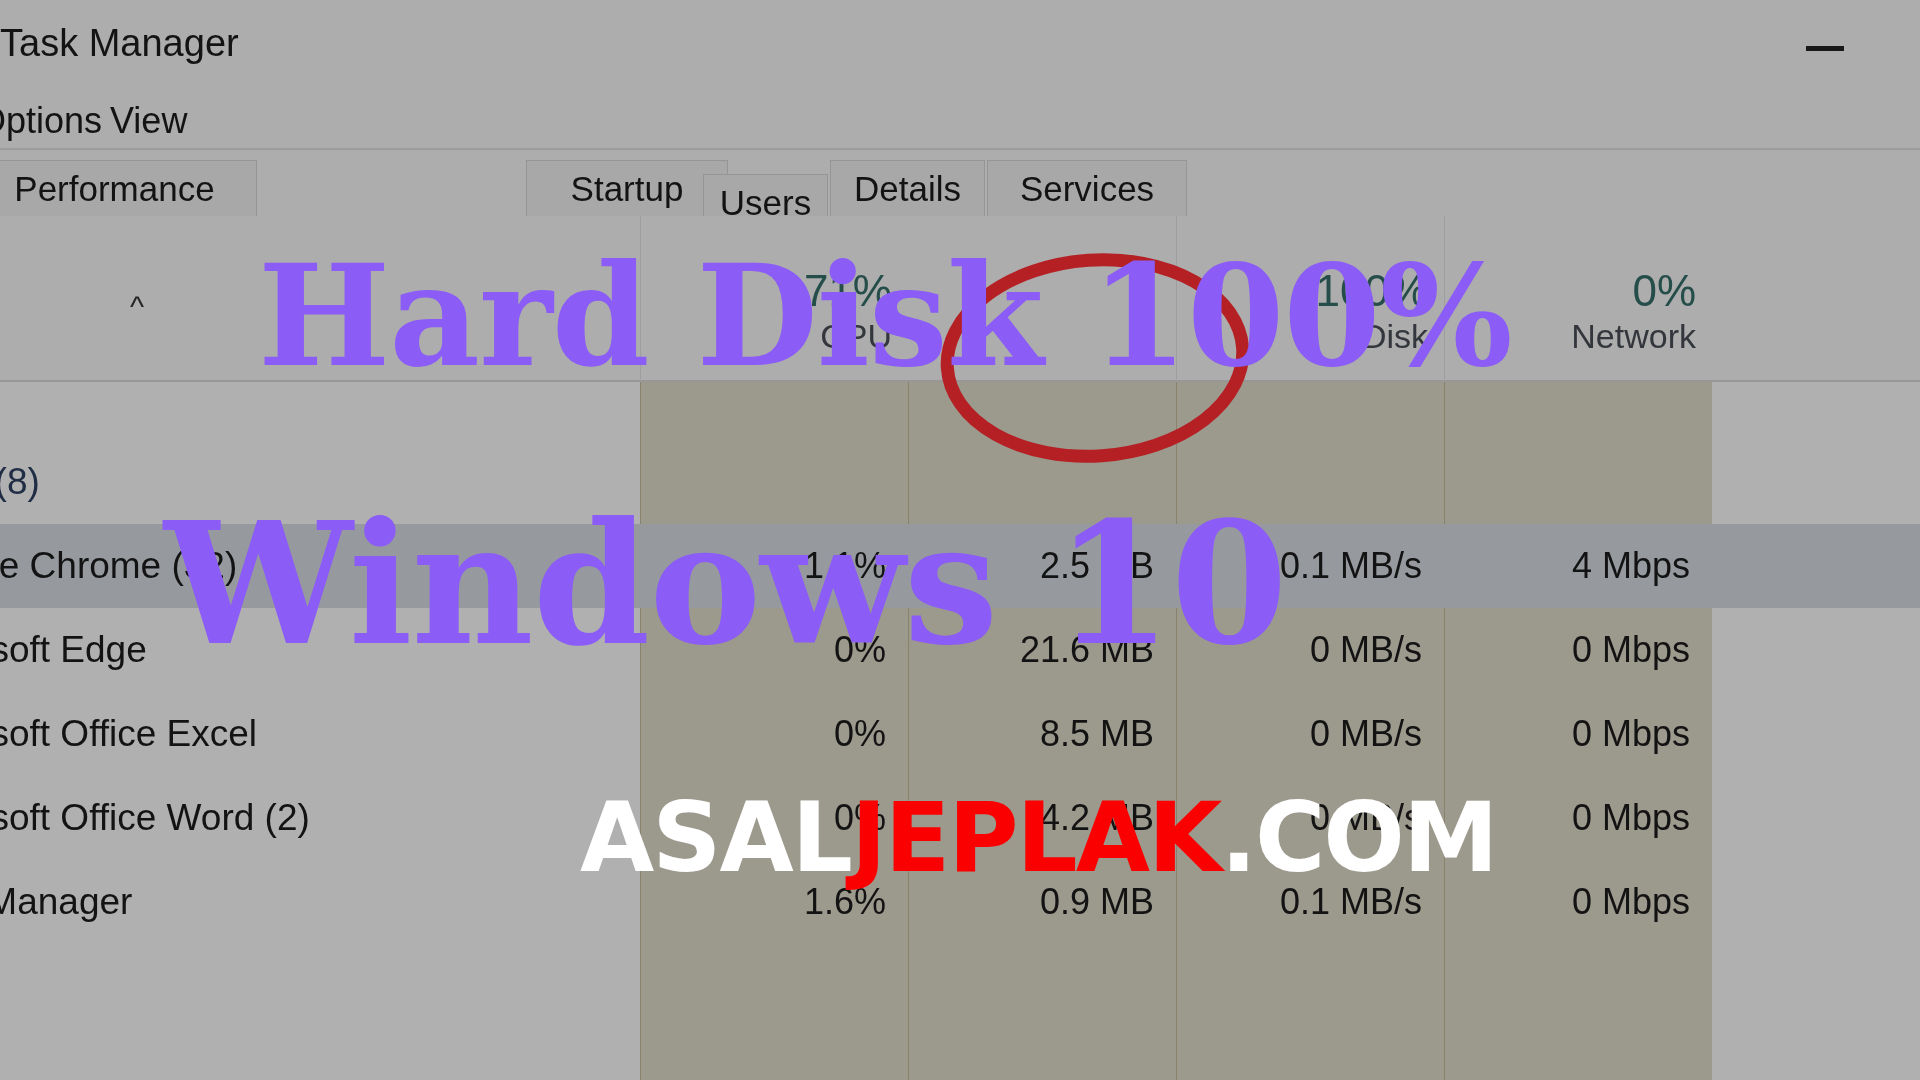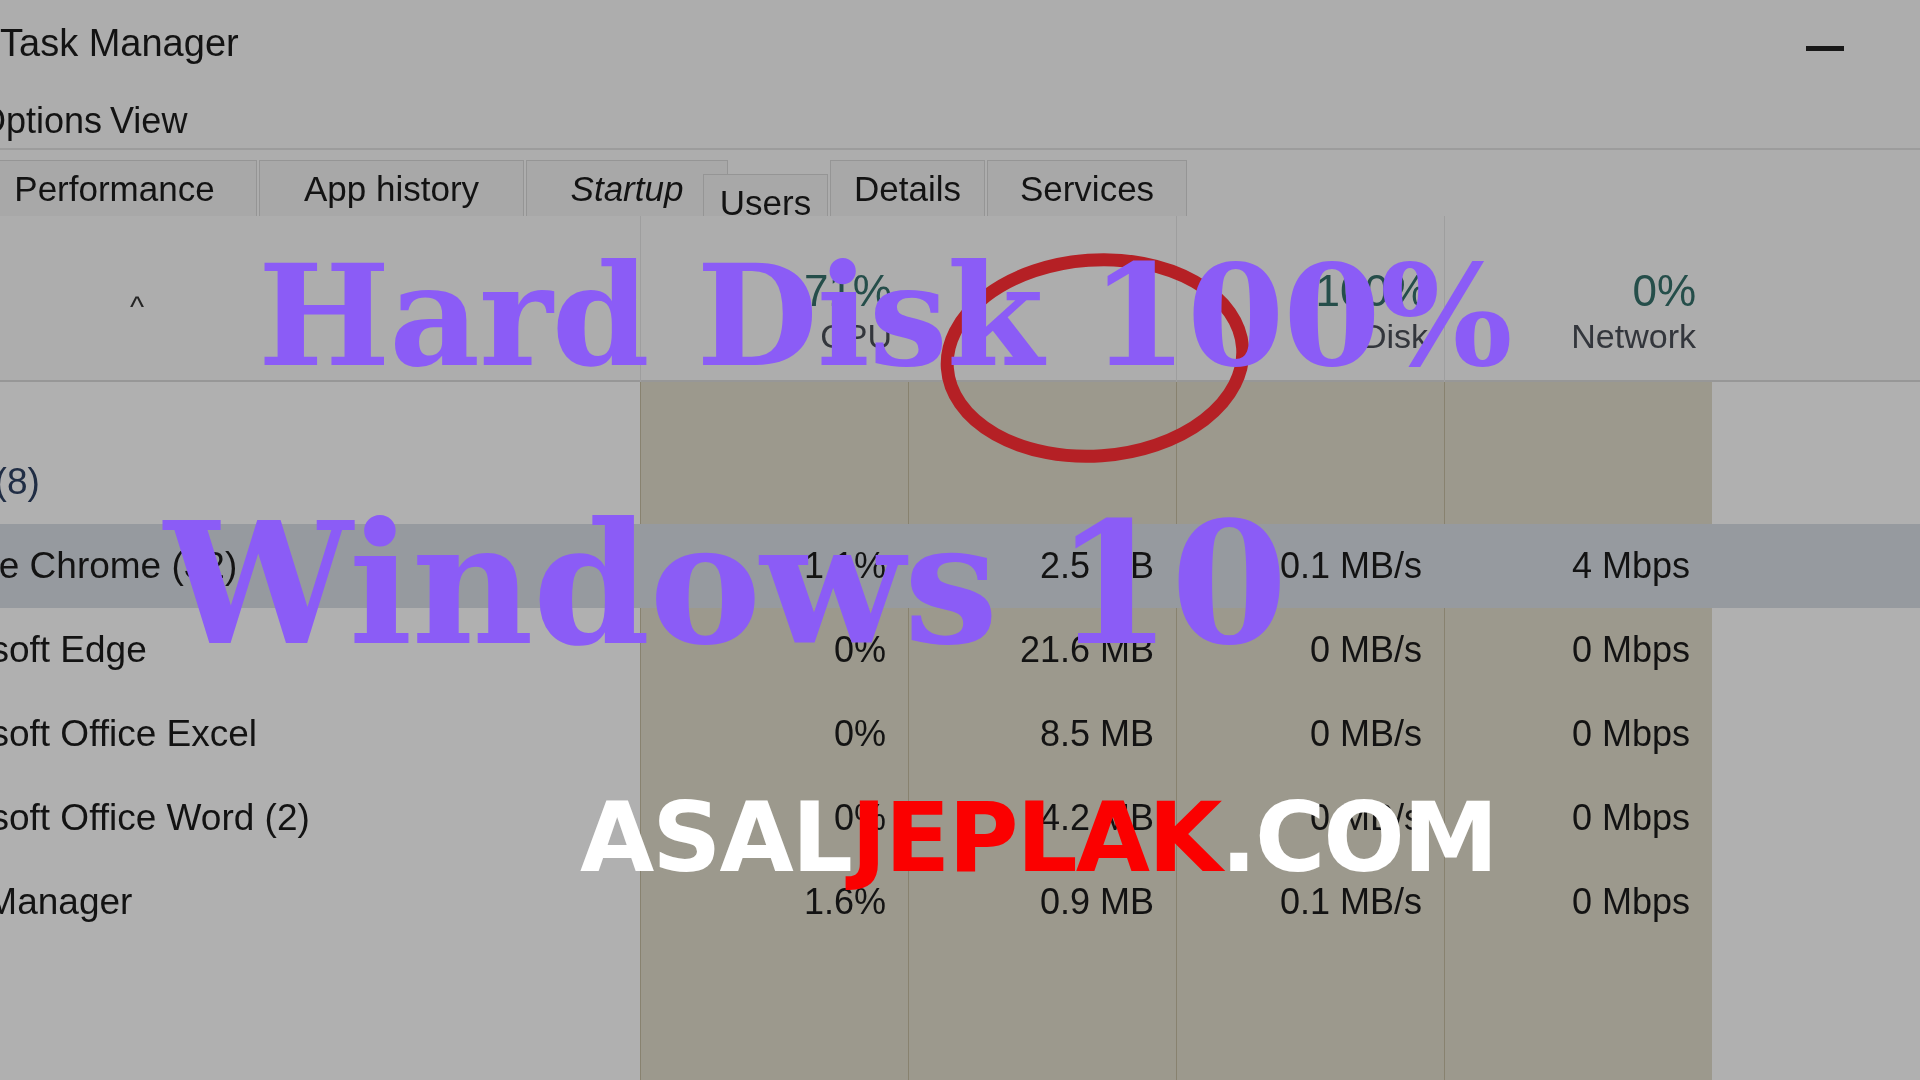--- a/index.html
+++ b/index.html
@@ -204,24 +204,21 @@
 
       <div class="menu-item menu-options">Options</div>
       <div class="menu-item menu-view">View</div>
     </div>
     <div class="menu-sep"></div>
 
     <div class="tabstrip" id="tabstrip">
         <div class="tab" style="left: 32px; width: 285px;">
           <span>Performance</span>
         </div>
-        <div class="tab" style="left: 319px; width: 265px;">
-          <span>App history</span>
-        </div>
-        <div class="tab" style="left: 586px; width: 202px; font-style: italic;">
+        <div class="tab" style="left: 586px; width: 202px;">
           <span>Startup</span>
         </div>
         <div class="tab" style="left: 763px; width: 125px; margin-top: 14px;">
           <span>Users</span>
         </div>
         <div class="tab" style="left: 1047px; width: 200px;">
           <span>Services</span>
         </div>
         <div class="tab" style="left: 890px; width: 155px;">
           <span>Details</span>

